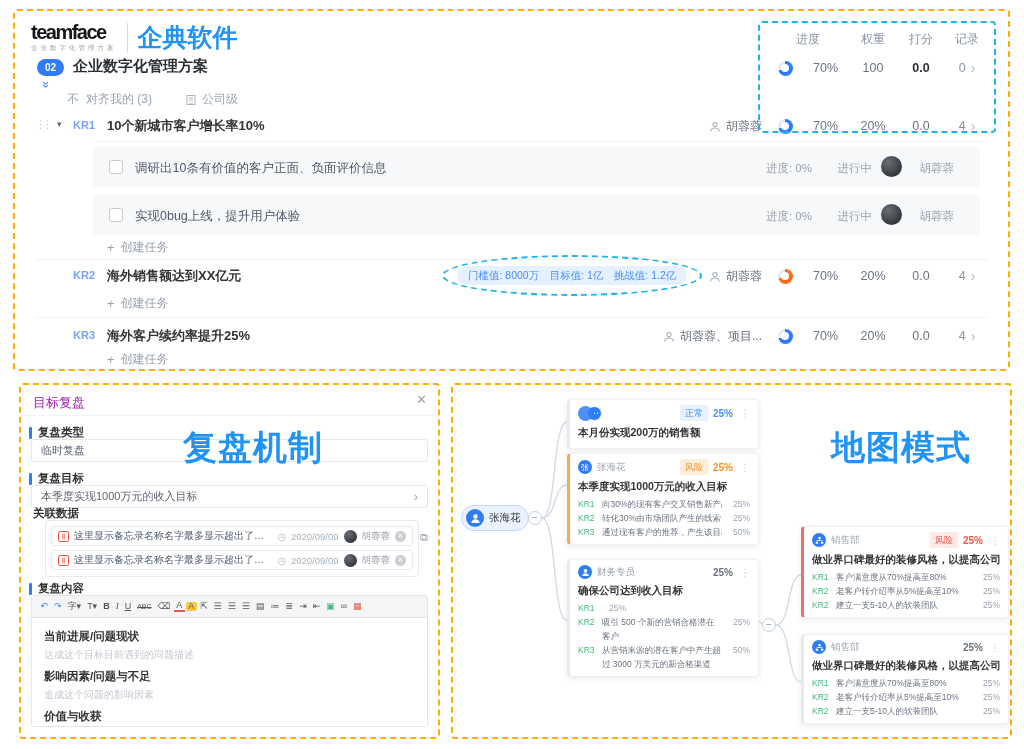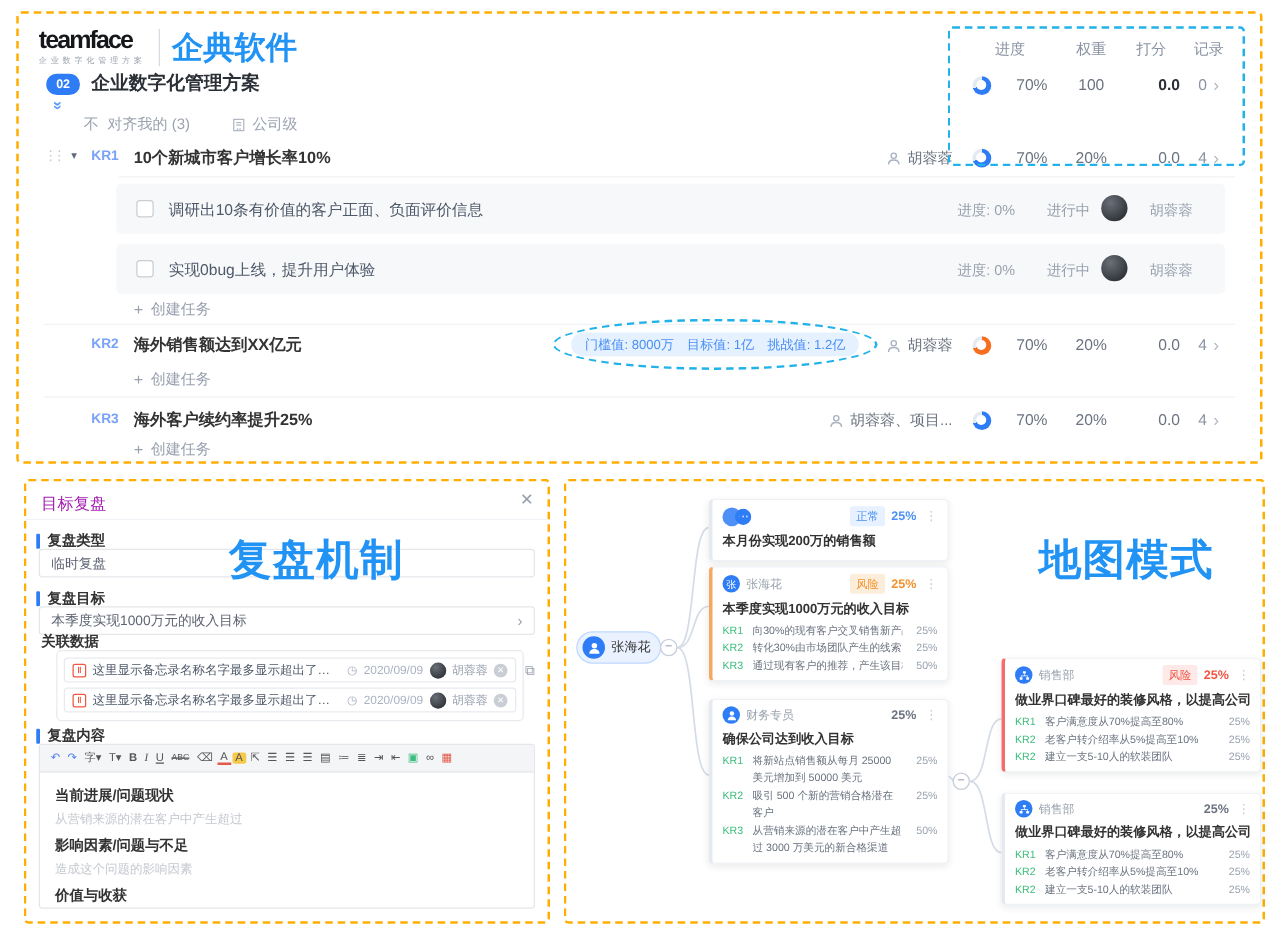--- a/index.html
+++ b/index.html
@@ -21,21 +21,21 @@
 
   .cols-header{position:absolute;top:20px;right:18px;display:flex;color:#8A93A3;font-size:12px;}
   .cols-header span{display:block;text-align:center;}
   .cw-p{width:80px;} .cw-w{width:50px;} .cw-s{width:46px;} .cw-r{width:46px;}
 
   .annot-box{position:absolute;right:12px;top:10px;width:234px;height:108px;border:2px dashed #20B2E8;border-radius:4px;pointer-events:none;z-index:8;}
 
   .metrics{position:absolute;right:18px;top:0;height:26px;display:flex;align-items:center;font-size:12.5px;color:#6B7380;}
   .m-progress{width:80px;display:flex;align-items:center;justify-content:center;gap:20px;}
   .m-weight{width:50px;text-align:center;}
-  .m-score{width:46px;text-align:right;}
+  .m-score{width:46px;text-align:center;}
   .m-records{width:46px;text-align:center;color:#8A93A3;display:flex;align-items:center;justify-content:center;gap:5px;}
   .m-records .chev{color:#B0B8C4;font-size:14px;line-height:1;}
   .score-strong{color:#2B2F36;font-weight:700;}
   .ring{width:15px;height:15px;border-radius:50%;position:relative;flex:0 0 15px;}
   .ring::after{content:"";position:absolute;inset:3.5px;background:#fff;border-radius:50%;}
   .ring-blue{background:conic-gradient(#2E7CF6 0 70%,#E4EAF2 70% 100%);}
   .ring-orange{background:conic-gradient(#F86E21 0 70%,#E4EAF2 70% 100%);}
 
   .obj-row{position:absolute;left:0;right:0;top:44px;height:26px;}
   .obj-badge{position:absolute;left:22px;top:4px;width:27px;height:17px;background:#2E7CF6;border-radius:9px;color:#fff;font-size:10px;font-weight:700;display:flex;align-items:center;justify-content:center;}
@@ -385,21 +385,21 @@
           <span class="tb">≔</span>
           <span class="tb">≣</span>
           <span class="tb">⇥</span>
           <span class="tb">⇤</span>
           <span class="tb c-green">▣</span>
           <span class="tb">∞</span>
           <span class="tb c-red">▦</span>
         </div>
       <div class="ed-body">
         <div class="ed-h">当前进展/问题现状</div>
-        <div class="ed-p">从营销来源的潜在客户中产生超过</div>
+        <div class="ed-p">达成这个目标目前遇到的问题描述</div>
         <div class="ed-h">影响因素/问题与不足</div>
         <div class="ed-p">造成这个问题的影响因素</div>
         <div class="ed-h">价值与收获</div>
 
       </div>
     </div>
   </section>
 
   <section class="panel panel-map">
     <span class="caption cap-map">地图模式</span>
@@ -475,21 +475,20 @@
             </svg>
           </span>
         <span class="mc-name">财务专员</span>
         <span class="mc-spacer"></span>
         <span class="mc-pct pct-gray">25%</span>
         <span class="kebab">⋮</span>
       </div>
       <div class="mc-title">确保公司达到收入目标</div>
       <div class="mkr">
           <span class="mkr-id">KR1</span>
-          <span class="mkr-text">将新站点销售额从每月 25000 美元增加到 50000 美元</span>
           <span class="mkr-pct">25%</span>
         </div>
       <div class="mkr">
           <span class="mkr-id">KR2</span>
           <span class="mkr-text">吸引 500 个新的营销合格潜在客户</span>
           <span class="mkr-pct">25%</span>
         </div>
       <div class="mkr">
           <span class="mkr-id">KR3</span>
           <span class="mkr-text">从营销来源的潜在客户中产生超过 3000 万美元的新合格渠道</span>

